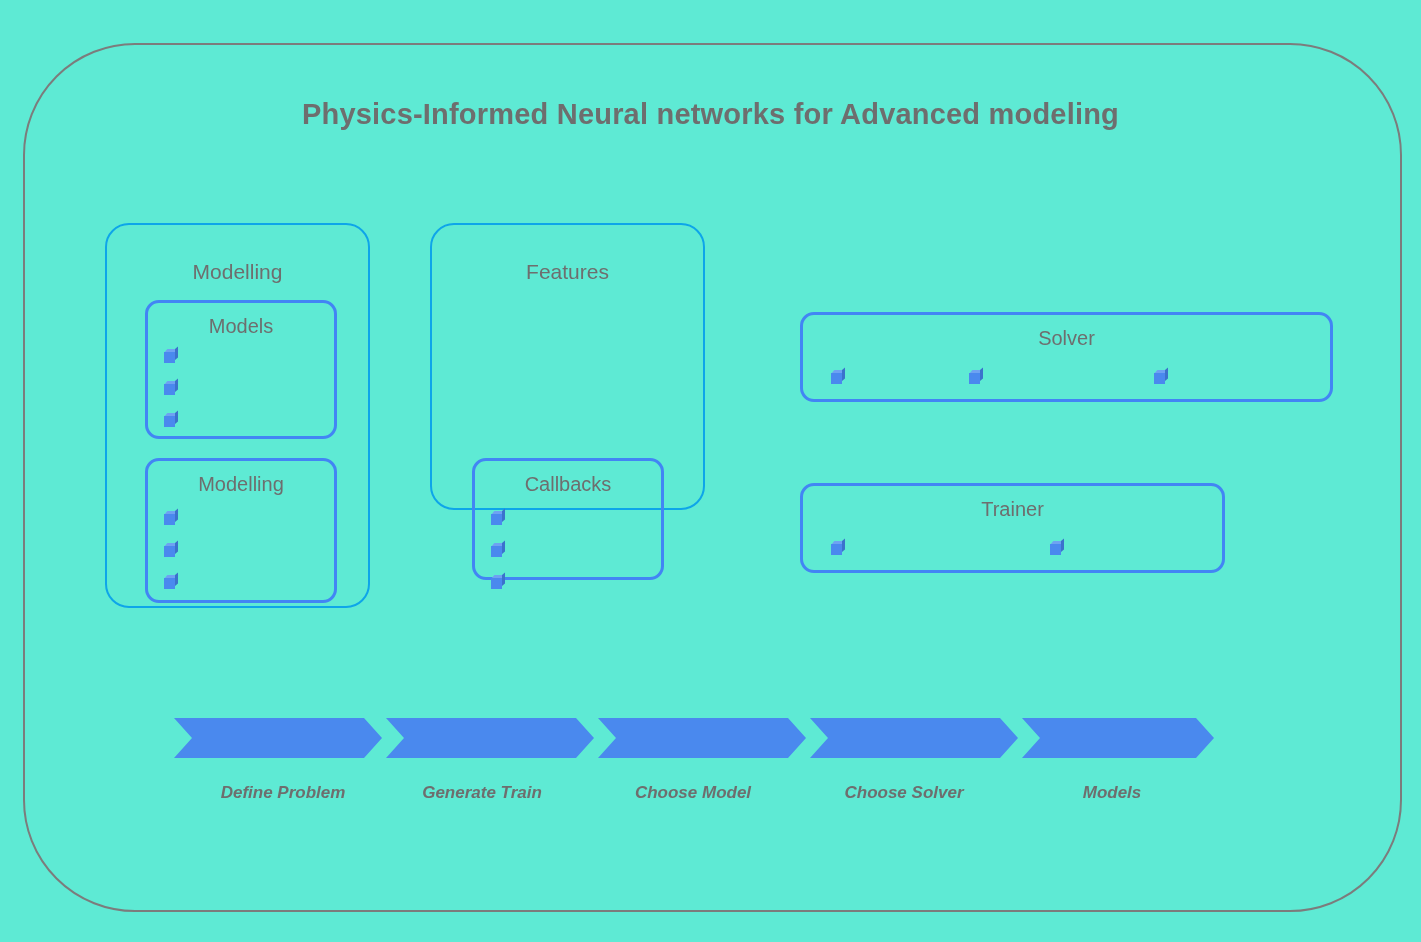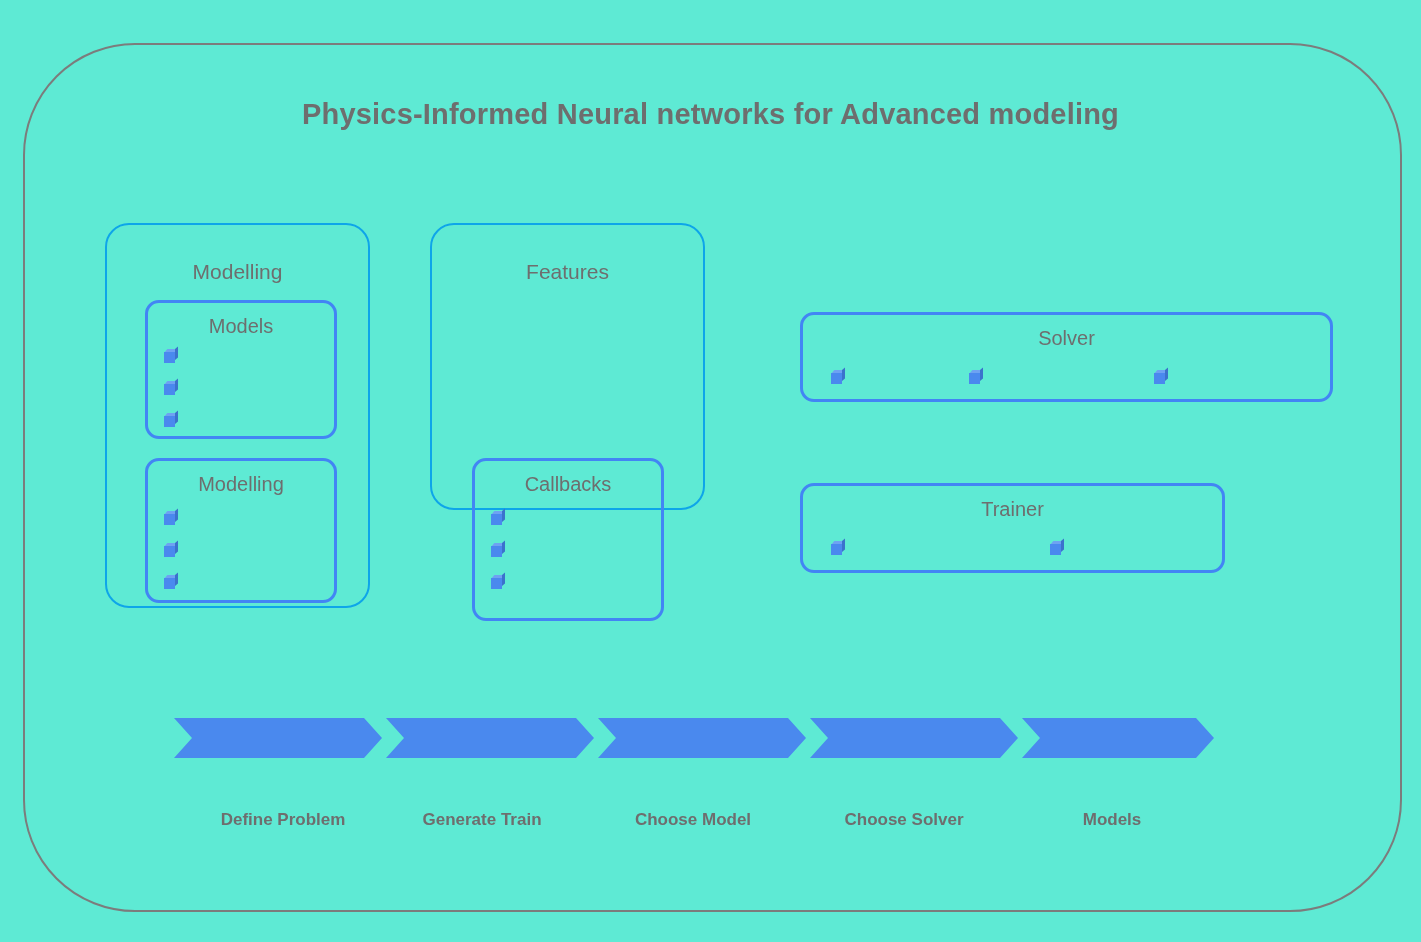--- a/index.html
+++ b/index.html
@@ -89,21 +89,21 @@
     color: #6e6e6e;
     font-size: 20px;
     white-space: nowrap;
     pointer-events: none;
   }
 
   
   .sub-box.models    { left: 145px; top: 300px; width: 192px; height: 139px; }
   .sub-box.problems  { left: 145px; top: 458px; width: 192px; height: 145px; }
   .sub-box.geometry  { left: 472px; top: 300px; width: 192px; height: 139px; }
-  .sub-box.callbacks { left: 472px; top: 458px; width: 192px; height: 163px; }
+  .sub-box.callbacks { left: 472px; top: 458px; width: 192px; height: 122px; }
   .sub-box.solver    { left: 800px; top: 312px; width: 533px; height: 90px; }
   .sub-box.trainer   { left: 800px; top: 483px; width: 425px; height: 90px; }
 
   
   .cube {
     position: absolute;
     width: 13px;
     height: 13px;
   }
   .cube .face-front {
@@ -154,27 +154,28 @@
   }
   .chevron.mid {
     clip-path: polygon(0 0, calc(100% - 18px) 0, 100% 50%, calc(100% - 18px) 100%, 0 100%, 18px 50%);
   }
   .chevron.last {
     clip-path: polygon(0 0, calc(100% - 18px) 0, 100% 50%, calc(100% - 18px) 100%, 0 100%, 18px 50%);
   }
 
   .step-label {
     position: absolute;
-    top: 810px;
+    top: 783px;
     color: #6e6e6e;
     font-size: 17px;
     font-weight: bold;
     text-align: center;
     white-space: nowrap;
     transform: translateX(-50%);
+    font-style: italic;
   }
 </style>
 </head>
 <body>
 
 <div id="stage">
 
   <div class="outer-frame"></div>
 
   <div class="diagram-title">Physics-Informed Neural networks for Advanced modeling</div>

